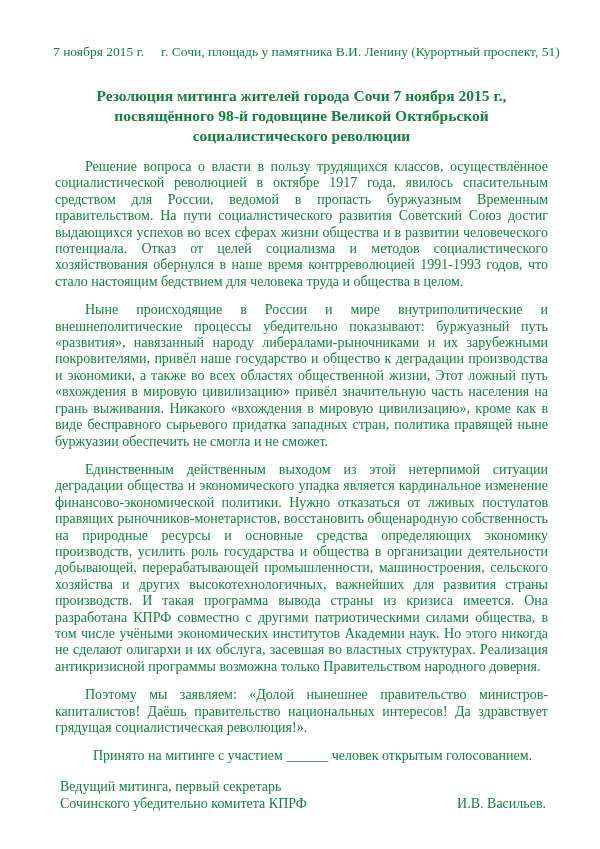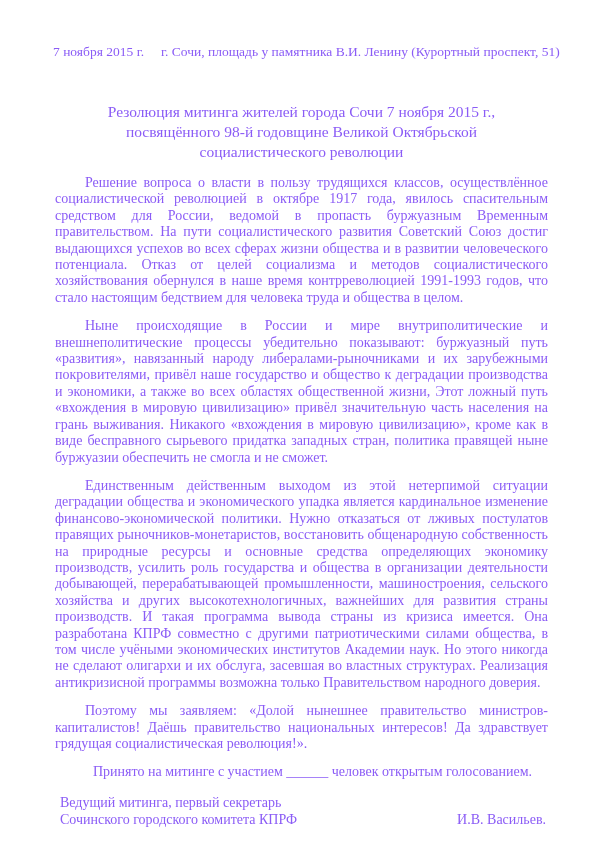--- a/index.html
+++ b/index.html
@@ -3,35 +3,35 @@
 <meta charset="utf-8">
 <style>
   html, body { margin: 0; padding: 0; background: #ffffff; }
   .page {
     position: relative;
     width: 600px;
     height: 849px;
     box-sizing: border-box;
     padding: 44px 40px 0 43px;
     background: #ffffff;
-    color: #8b5cf6;
+    color: #15803d;
     font-family: "Liberation Serif", "DejaVu Serif", serif;
     overflow: hidden;
   }
   .header-line {
     font-size: 13.5px;
     line-height: 16px;
     padding-left: 10px;
     white-space: nowrap;
   }
   .header-line .loc { margin-left: 17px; }
   .doc-title {
-    margin-top: 42px;
+    margin-top: 26px;
     text-align: center;
-    font-weight: normal;
+    font-weight: bold;
     font-size: 15.5px;
     line-height: 20px;
   }
   .doc-body {
     margin-top: 13px;
     font-size: 14px;
     line-height: 16.4px;
     text-align: justify;
   }
   .para { margin: 12px; text-indent: 30px; }
@@ -71,19 +71,19 @@
     <p class="para">Решение вопроса о власти в пользу трудящихся классов, осуществлённое социалистической революцией в октябре 1917 года, явилось спасительным средством для России, ведомой в пропасть буржуазным Временным правительством. На пути социалистического развития Советский Союз достиг выдающихся успехов во всех сферах жизни общества и в развитии человеческого потенциала. Отказ от целей социализма и методов социалистического хозяйствования обернулся в наше время контрреволюцией 1991-1993 годов, что стало настоящим бедствием для человека труда и общества в целом.</p>
     <p class="para">Ныне происходящие в России и мире внутриполитические и внешнеполитические процессы убедительно показывают: буржуазный путь «развития», навязанный народу либералами-рыночниками и их зарубежными покровителями, привёл наше государство и общество к деградации производства и экономики, а также во всех областях общественной жизни, Этот ложный путь «вхождения в мировую цивилизацию» привёл значительную часть населения на грань выживания. Никакого «вхождения в мировую цивилизацию», кроме как в виде бесправного сырьевого придатка западных стран, политика правящей ныне буржуазии обеспечить не смогла и не сможет.</p>
     <p class="para">Единственным действенным выходом из этой нетерпимой ситуации деградации общества и экономического упадка является кардинальное изменение финансово-экономической политики. Нужно отказаться от лживых постулатов правящих рыночников-монетаристов, восстановить общенародную собственность на природные ресурсы и основные средства определяющих экономику производств, усилить роль государства и общества в организации деятельности добывающей, перерабатывающей промышленности, машиностроения, сельского хозяйства и других высокотехнологичных, важнейших для развития страны производств. И такая программа вывода страны из кризиса имеется. Она разработана КПРФ совместно с другими патриотическими силами общества, в том числе учёными экономических институтов Академии наук. Но этого никогда не сделают олигархи и их обслуга, засевшая во властных структурах. Реализация антикризисной программы возможна только Правительством народного доверия.</p>
     <p class="para">Поэтому мы заявляем: «Долой нынешнее правительство министров-капиталистов! Даёшь правительство национальных интересов! Да здравствует грядущая социалистическая революция!».</p>
 
     <p class="para adoption">Принято на митинге с участием ______ человек открытым голосованием.</p>
 
     <div class="signature">
       <div>Ведущий митинга, первый секретарь</div>
       <div class="sig-row">
-        <span>Сочинского городского комитета КПРФ</span>
+        <span>Сочинского убедительно комитета КПРФ</span>
         <span>И.В. Васильев.</span>
       </div>
     </div>
   </div>
 
 </div>
 
 </body></html>

